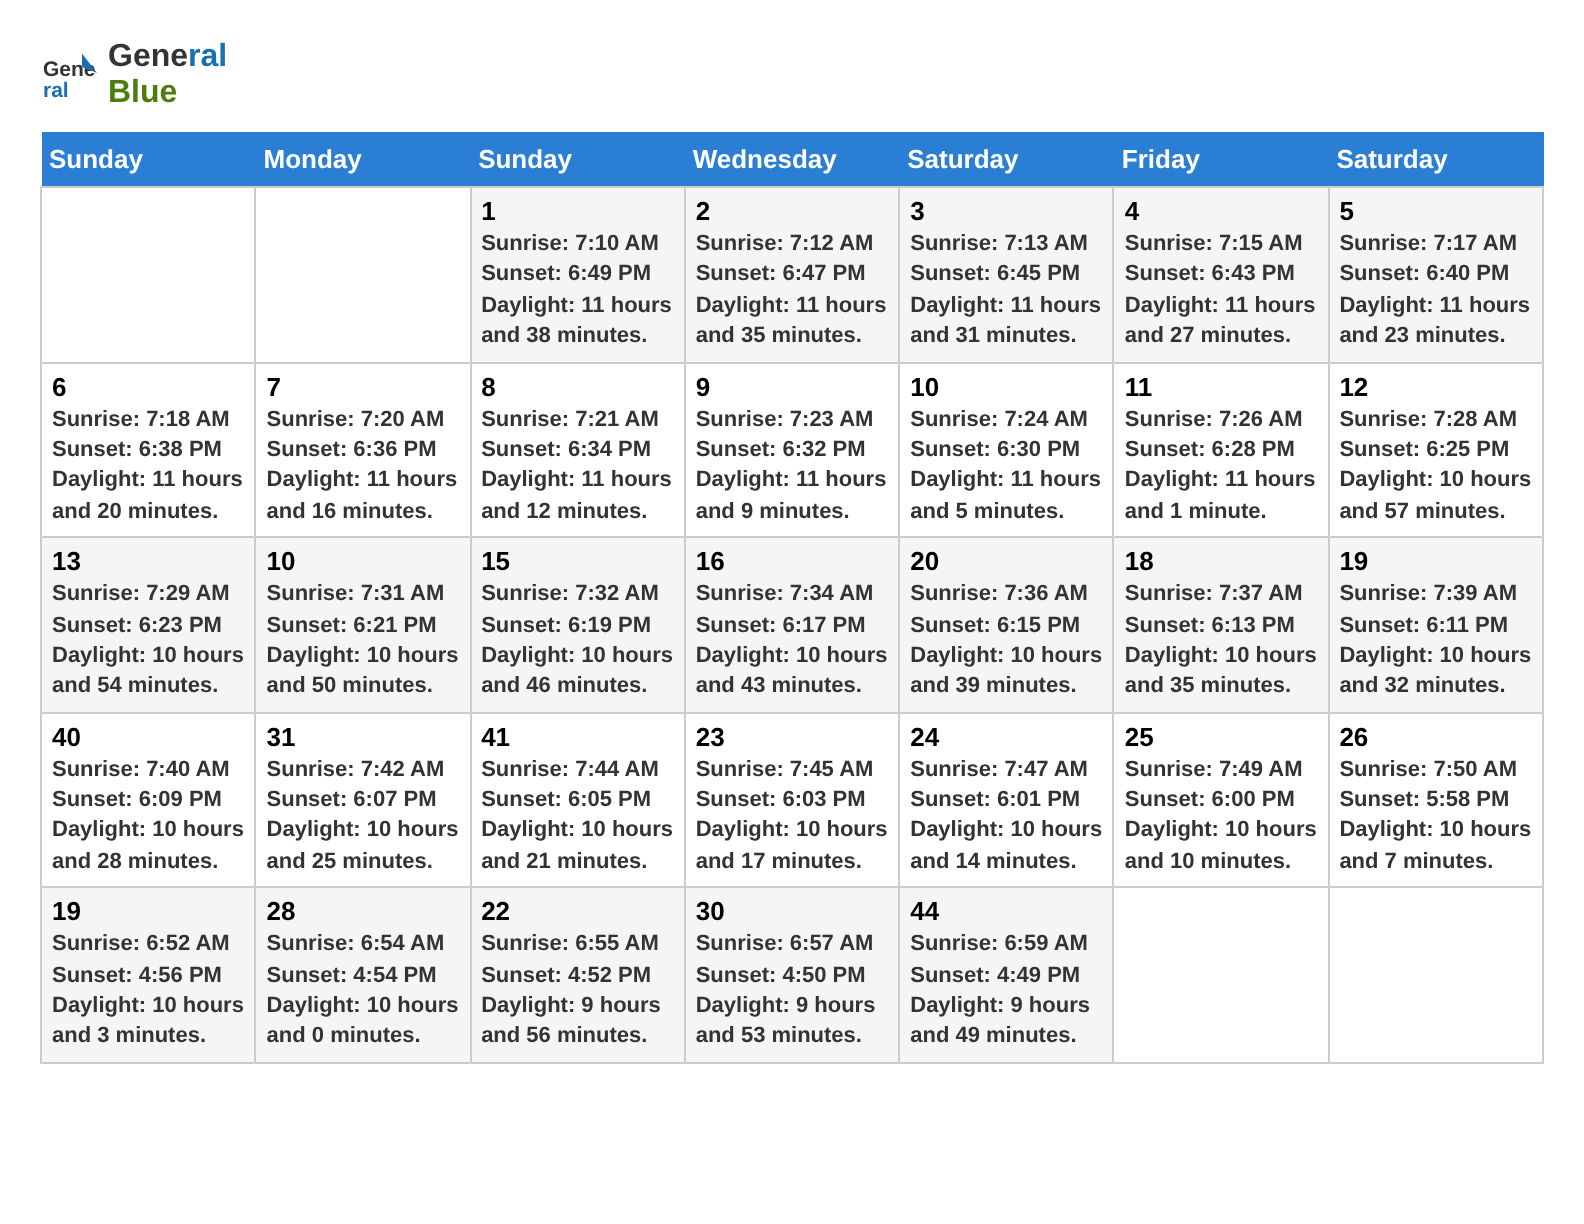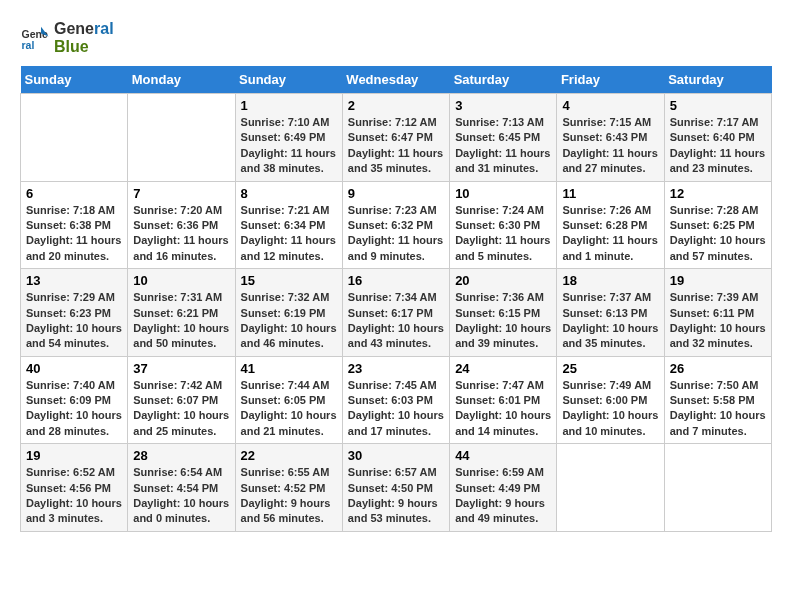--- a/index.html
+++ b/index.html
@@ -196,21 +196,21 @@
           <span class="day-num">19</span>
           <div class="day-info">Sunrise: 7:39 AM<br>Sunset: 6:11 PM<br>Daylight: 10 hours and 32 minutes.</div>
         </td>
       </tr>
       <tr>
         <td>
           <span class="day-num">40</span>
           <div class="day-info">Sunrise: 7:40 AM<br>Sunset: 6:09 PM<br>Daylight: 10 hours and 28 minutes.</div>
         </td>
         <td>
-          <span class="day-num">37</span>
+          <span class="day-num">31</span>
           <div class="day-info">Sunrise: 7:42 AM<br>Sunset: 6:07 PM<br>Daylight: 10 hours and 25 minutes.</div>
         </td>
         <td>
           <span class="day-num">41</span>
           <div class="day-info">Sunrise: 7:44 AM<br>Sunset: 6:05 PM<br>Daylight: 10 hours and 21 minutes.</div>
         </td>
         <td>
           <span class="day-num">23</span>
           <div class="day-info">Sunrise: 7:45 AM<br>Sunset: 6:03 PM<br>Daylight: 10 hours and 17 minutes.</div>
         </td>

